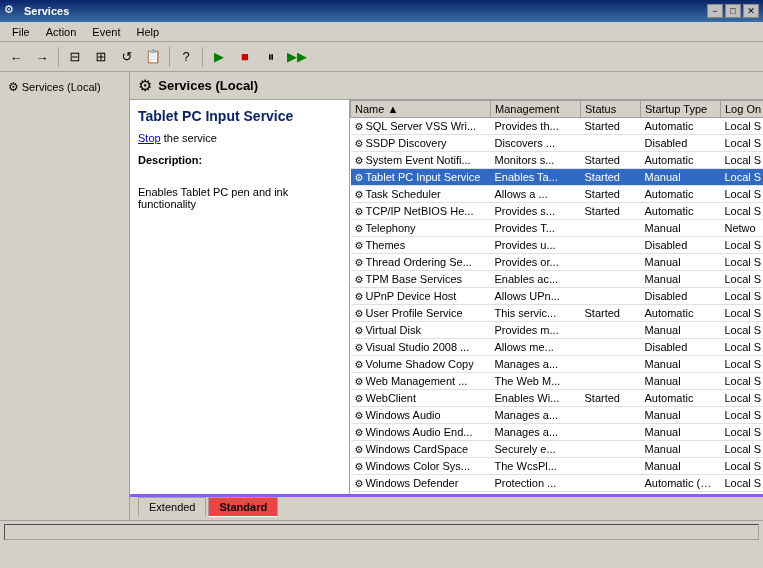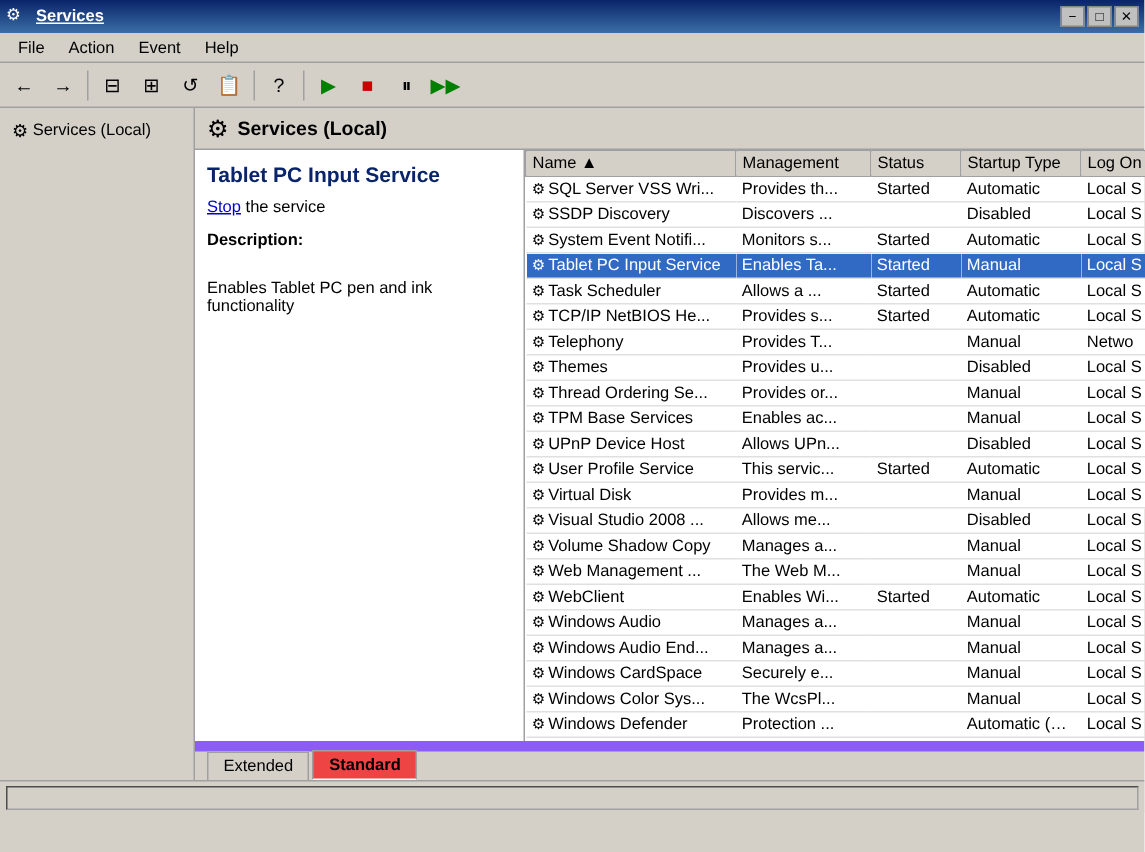--- a/index.html
+++ b/index.html
@@ -11,21 +11,21 @@
       color: white;
       height: 22px;
       display: flex;
       align-items: center;
       padding: 0 4px;
       justify-content: space-between;
       user-select: none;
     }
     .title-bar-left { display: flex; align-items: center; gap: 4px; }
     .title-bar-icon { width: 16px; height: 16px; }
-    .title-bar-text { font-size: 11px; font-weight: bold; text-decoration: underline; }
+    .title-bar-text { font-size: 11px; font-weight: bold; }
     .title-bar-buttons { display: flex; gap: 2px; }
     .title-btn {
       width: 16px; height: 14px;
       background: #c0c0c0;
       border: 1px solid #888;
       font-size: 9px;
       display: flex; align-items: center; justify-content: center;
       cursor: pointer;
       color: #000;
     }
@@ -210,23 +210,23 @@
       display: flex; align-items: center;
       padding: 0 4px;
       flex: 1;
     }
 
     
     .bottom-tabs {
       height: 26px;
       background: #d4d0c8;
       display: flex;
-      align-items: flex-end;
+      align-items: flex-start;
       padding-left: 8px;
-      border-top: 7px solid #8b5cf6;
+      border-top: 3px solid #8b5cf6;
     }
     .tab {
       padding: 3px 10px;
       background: #d4d0c8;
       border: 1px solid #a0a0a0;
       border-bottom: none;
       cursor: pointer;
       font-size: 11px;
       margin-right: 2px;
     }

